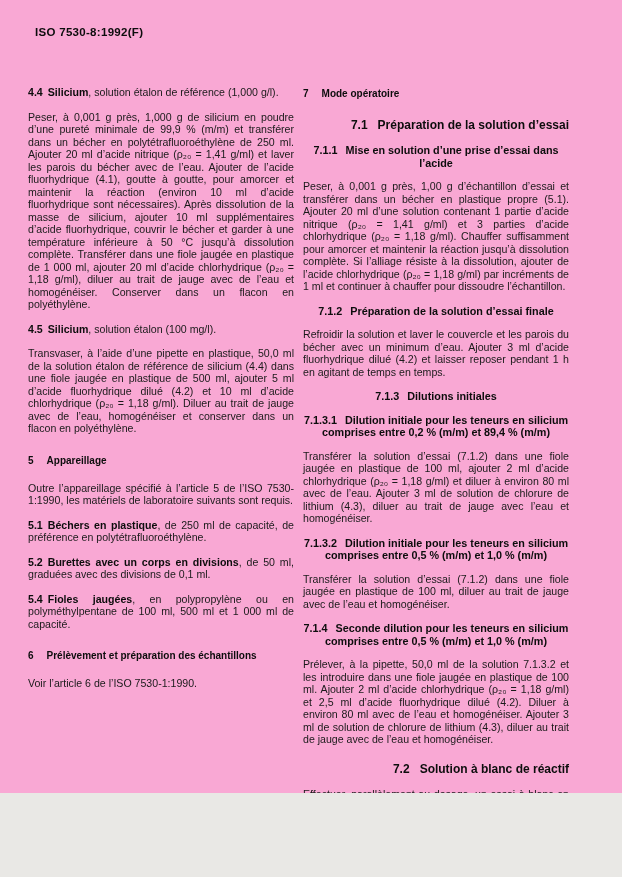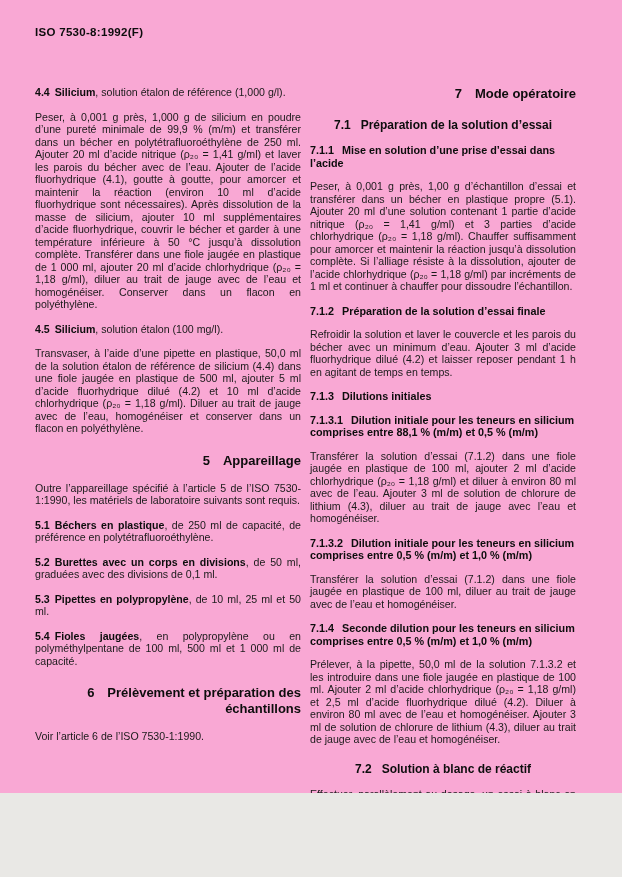--- a/index.html
+++ b/index.html
@@ -20,51 +20,51 @@
   .doc-header {
     position: absolute;
     left: 35px; top: 26px;
     font-size: 11.5px;
     font-weight: bold;
     letter-spacing: 0.3px;
     color: #0d0d0d;
   }
   .columns {
     position: absolute;
-    left: 35px; top: 86px;
+    left: 28px; top: 86px;
     width: 557px;
     display: flex;
     gap: 9px;
   }
   .col {
     width: 266px;
     font-size: 10.6px;
     line-height: 12.5px;
     text-align: justify;
     color: #1a1a1a;
   }
   .block { margin: 0 0 12px 0; }
   .col > .block:first-child { margin-top: 0 !important; }
   .entry { }
   .entry .num, .entry .lead { font-weight: bold; color: #0d0d0d; }
   .entry .num { margin-right: 5px; }
   .important { font-weight: bold; color: #0d0d0d; }
   .h1 {
-    font-size: 13px; line-height: 16px; font-weight: bold;
-    text-align: right; margin-top: 18px; margin-bottom: 13px; color: #0d0d0d;
+    font-size: 10px; line-height: 16px; font-weight: bold;
+    text-align: left; margin-top: 18px; margin-bottom: 13px; color: #0d0d0d;
   }
   .h1 .num { margin-right: 13px; }
   .h2 {
     font-size: 12px; line-height: 14px; font-weight: bold;
-    text-align: center; margin-top: 16px; margin-bottom: 12px; color: #0d0d0d;
+    text-align: right; margin-top: 16px; margin-bottom: 12px; color: #0d0d0d;
   }
   .h2 .num { margin-right: 10px; }
   .h3 {
     font-size: 10.8px; line-height: 12.5px; font-weight: bold;
-    text-align: left; margin-top: 0; margin-bottom: 11px; color: #0d0d0d;
+    text-align: center; margin-top: 0; margin-bottom: 11px; color: #0d0d0d;
   }
   .h3 .num { margin-right: 8px; }
   .page-number {
     position: absolute;
     left: 36px; top: 834px;
     font-size: 11px; font-weight: bold; color: #0d0d0d;
   }
 </style>
 </head>
 <body>
@@ -75,34 +75,33 @@
   <div class="columns">
     <div class="col" id="left-col">
         <div class="block entry"><span class="num">4.4</span><span class="lead">Silicium</span><span class="txt">, solution étalon de référence (1,000 g/l).</span></div>
         <div class="block para"><span class="txt">Peser, à 0,001 g près, 1,000 g de silicium en poudre d’une pureté minimale de 99,9 % (m/m) et transférer dans un bécher en polytétrafluoroéthylène de 250 ml. Ajouter 20 ml d’acide nitrique (ρ₂₀ = 1,41 g/ml) et laver les parois du bécher avec de l’eau. Ajouter de l’acide fluorhydrique (4.1), goutte à goutte, pour amorcer et maintenir la réaction (environ 10 ml d’acide fluorhydrique sont nécessaires). Après dissolution de la masse de silicium, ajouter 10 ml supplémentaires d’acide fluorhydrique, couvrir le bécher et garder à une température inférieure à 50 °C jusqu’à dissolution complète. Transférer dans une fiole jaugée en plastique de 1 000 ml, ajouter 20 ml d’acide chlorhydrique (ρ₂₀ = 1,18 g/ml), diluer au trait de jauge avec de l’eau et homogénéiser. Conserver dans un flacon en polyéthylène.</span></div>
         <div class="block entry"><span class="num">4.5</span><span class="lead">Silicium</span><span class="txt">, solution étalon (100 mg/l).</span></div>
         <div class="block para"><span class="txt">Transvaser, à l’aide d’une pipette en plastique, 50,0 ml de la solution étalon de référence de silicium (4.4) dans une fiole jaugée en plastique de 500 ml, ajouter 5 ml d’acide fluorhydrique dilué (4.2) et 10 ml d’acide chlorhydrique (ρ₂₀ = 1,18 g/ml). Diluer au trait de jauge avec de l’eau, homogénéiser et conserver dans un flacon en polyéthylène.</span></div>
         <div class="block h1"><span class="num">5</span><span class="txt">Appareillage</span></div>
         <div class="block para"><span class="txt">Outre l’appareillage spécifié à l’article 5 de l’ISO 7530-1:1990, les matériels de laboratoire suivants sont requis.</span></div>
         <div class="block entry"><span class="num">5.1</span><span class="lead">Béchers en plastique</span><span class="txt">, de 250 ml de capacité, de préférence en polytétrafluoroéthylène.</span></div>
         <div class="block entry"><span class="num">5.2</span><span class="lead">Burettes avec un corps en divisions</span><span class="txt">, de 50 ml, graduées avec des divisions de 0,1 ml.</span></div>
-        <div class="block entry"><span class="num">5.3</span><span class="lead">Pipettes en polypropylène</span><span class="txt">, de 10 ml, 25 ml et 50 ml.</span></div>
         <div class="block entry"><span class="num">5.4</span><span class="lead">Fioles jaugées</span><span class="txt">, en polypropylène ou en polyméthylpentane de 100 ml, 500 ml et 1 000 ml de capacité.</span></div>
         <div class="block h1"><span class="num">6</span><span class="txt">Prélèvement et préparation des échantillons</span></div>
         <div class="block para"><span class="txt">Voir l’article 6 de l’ISO 7530-1:1990.</span></div>
       </div>
     <div class="col" id="right-col">
         <div class="block h1"><span class="num">7</span><span class="txt">Mode opératoire</span></div>
         <div class="block h2"><span class="num">7.1</span><span class="txt">Préparation de la solution d’essai</span></div>
         <div class="block h3"><span class="num">7.1.1</span><span class="txt">Mise en solution d’une prise d’essai dans l’acide</span></div>
         <div class="block para"><span class="txt">Peser, à 0,001 g près, 1,00 g d’échantillon d’essai et transférer dans un bécher en plastique propre (5.1). Ajouter 20 ml d’une solution contenant 1 partie d’acide nitrique (ρ₂₀ = 1,41 g/ml) et 3 parties d’acide chlorhydrique (ρ₂₀ = 1,18 g/ml). Chauffer suffisamment pour amorcer et maintenir la réaction jusqu’à dissolution complète. Si l’alliage résiste à la dissolution, ajouter de l’acide chlorhydrique (ρ₂₀ = 1,18 g/ml) par incréments de 1 ml et continuer à chauffer pour dissoudre l’échantillon.</span></div>
         <div class="block h3"><span class="num">7.1.2</span><span class="txt">Préparation de la solution d’essai finale</span></div>
         <div class="block para"><span class="txt">Refroidir la solution et laver le couvercle et les parois du bécher avec un minimum d’eau. Ajouter 3 ml d’acide fluorhydrique dilué (4.2) et laisser reposer pendant 1 h en agitant de temps en temps.</span></div>
         <div class="block h3"><span class="num">7.1.3</span><span class="txt">Dilutions initiales</span></div>
-        <div class="block h3"><span class="num">7.1.3.1</span><span class="txt">Dilution initiale pour les teneurs en silicium comprises entre 88,1 % (m/m) et 0,5 % (m/m)</span></div>
+        <div class="block h3"><span class="num">7.1.3.1</span><span class="txt">Dilution initiale pour les teneurs en silicium comprises entre 0,2 % (m/m) et 89,4 % (m/m)</span></div>
         <div class="block para"><span class="txt">Transférer la solution d’essai (7.1.2) dans une fiole jaugée en plastique de 100 ml, ajouter 2 ml d’acide chlorhydrique (ρ₂₀ = 1,18 g/ml) et diluer à environ 80 ml avec de l’eau. Ajouter 3 ml de solution de chlorure de lithium (4.3), diluer au trait de jauge avec l’eau et homogénéiser.</span></div>
         <div class="block h3"><span class="num">7.1.3.2</span><span class="txt">Dilution initiale pour les teneurs en silicium comprises entre 0,5 % (m/m) et 1,0 % (m/m)</span></div>
         <div class="block para"><span class="txt">Transférer la solution d’essai (7.1.2) dans une fiole jaugée en plastique de 100 ml, diluer au trait de jauge avec de l’eau et homogénéiser.</span></div>
         <div class="block h3"><span class="num">7.1.4</span><span class="txt">Seconde dilution pour les teneurs en silicium comprises entre 0,5 % (m/m) et 1,0 % (m/m)</span></div>
         <div class="block para"><span class="txt">Prélever, à la pipette, 50,0 ml de la solution 7.1.3.2 et les introduire dans une fiole jaugée en plastique de 100 ml. Ajouter 2 ml d’acide chlorhydrique (ρ₂₀ = 1,18 g/ml) et 2,5 ml d’acide fluorhydrique dilué (4.2). Diluer à environ 80 ml avec de l’eau et homogénéiser. Ajouter 3 ml de solution de chlorure de lithium (4.3), diluer au trait de jauge avec de l’eau et homogénéiser.</span></div>
         <div class="block h2"><span class="num">7.2</span><span class="txt">Solution à blanc de réactif</span></div>
         <div class="block para"><span class="txt">Effectuer, parallèlement au dosage, un essai à blanc en suivant le même mode opératoire et en utilisant les mêmes quantités de tous les réactifs.</span></div>
       </div>
   </div>
 

